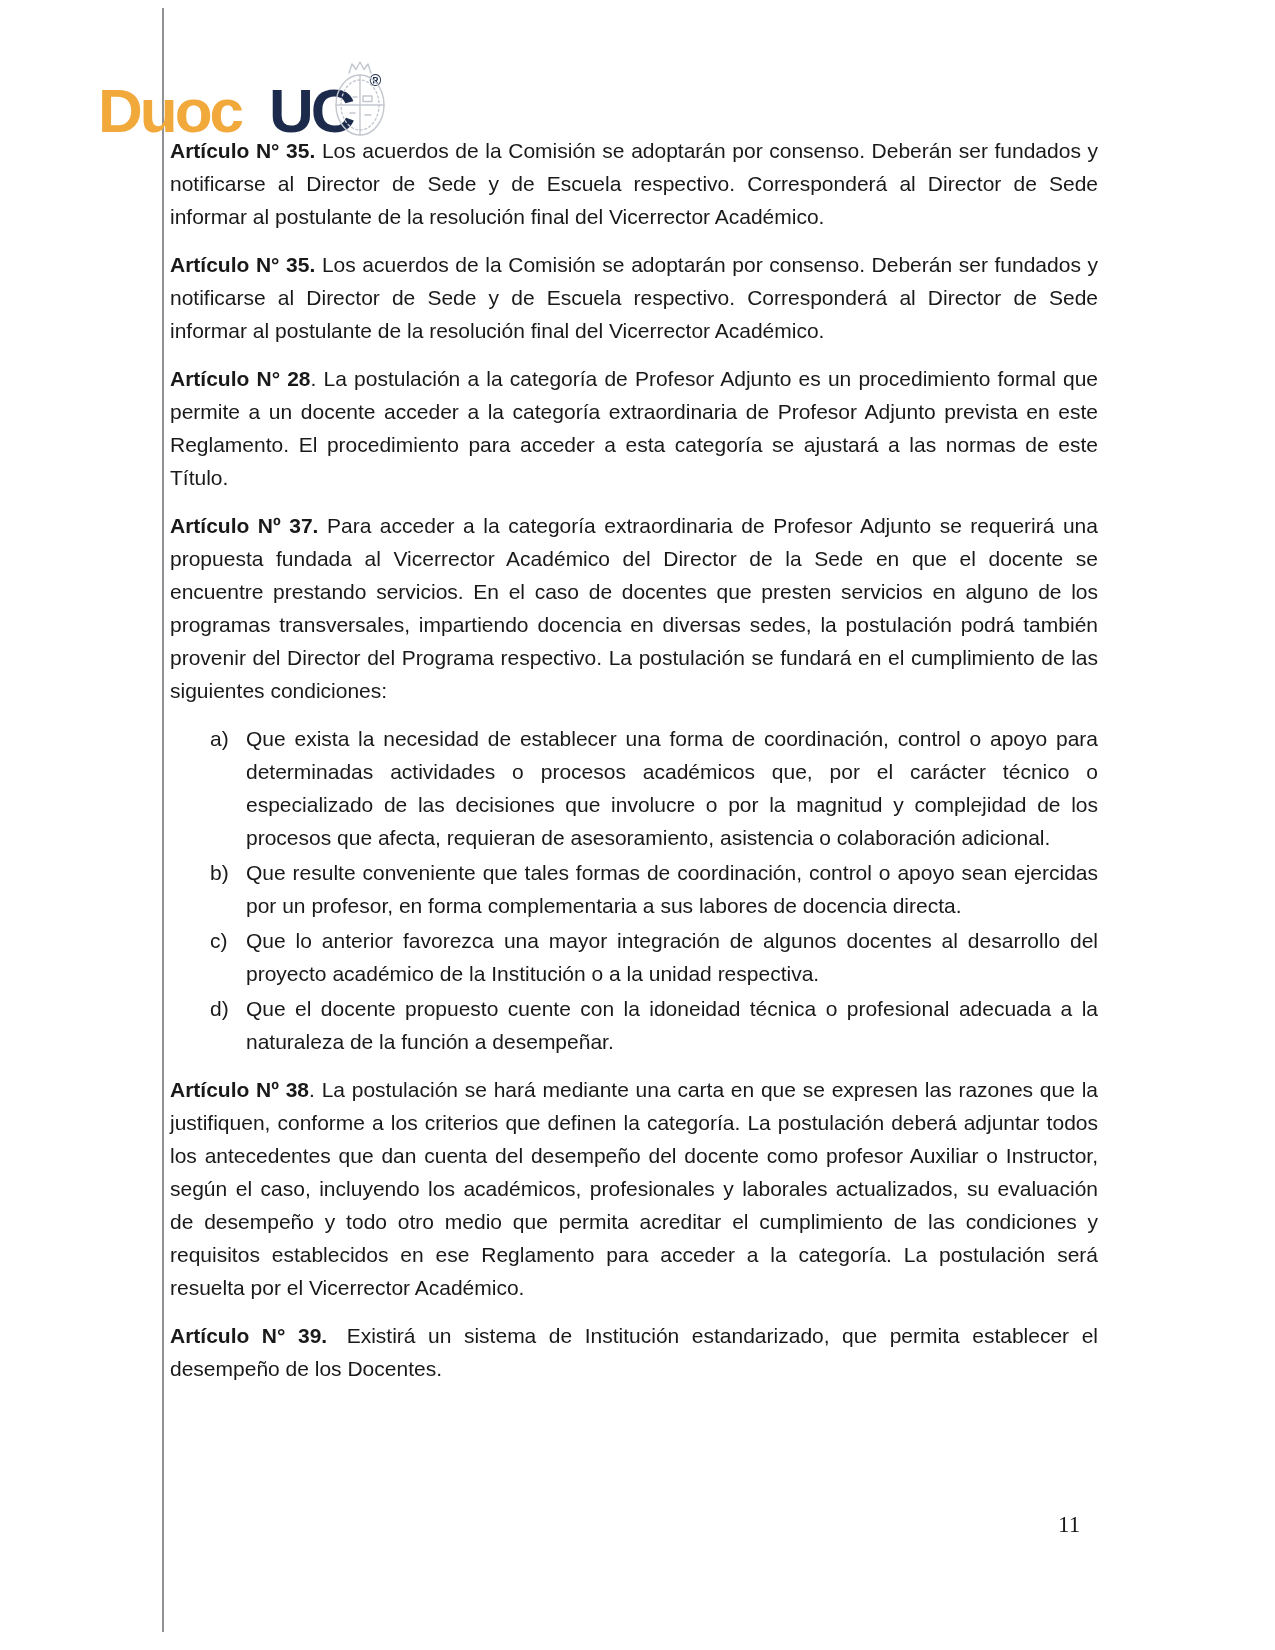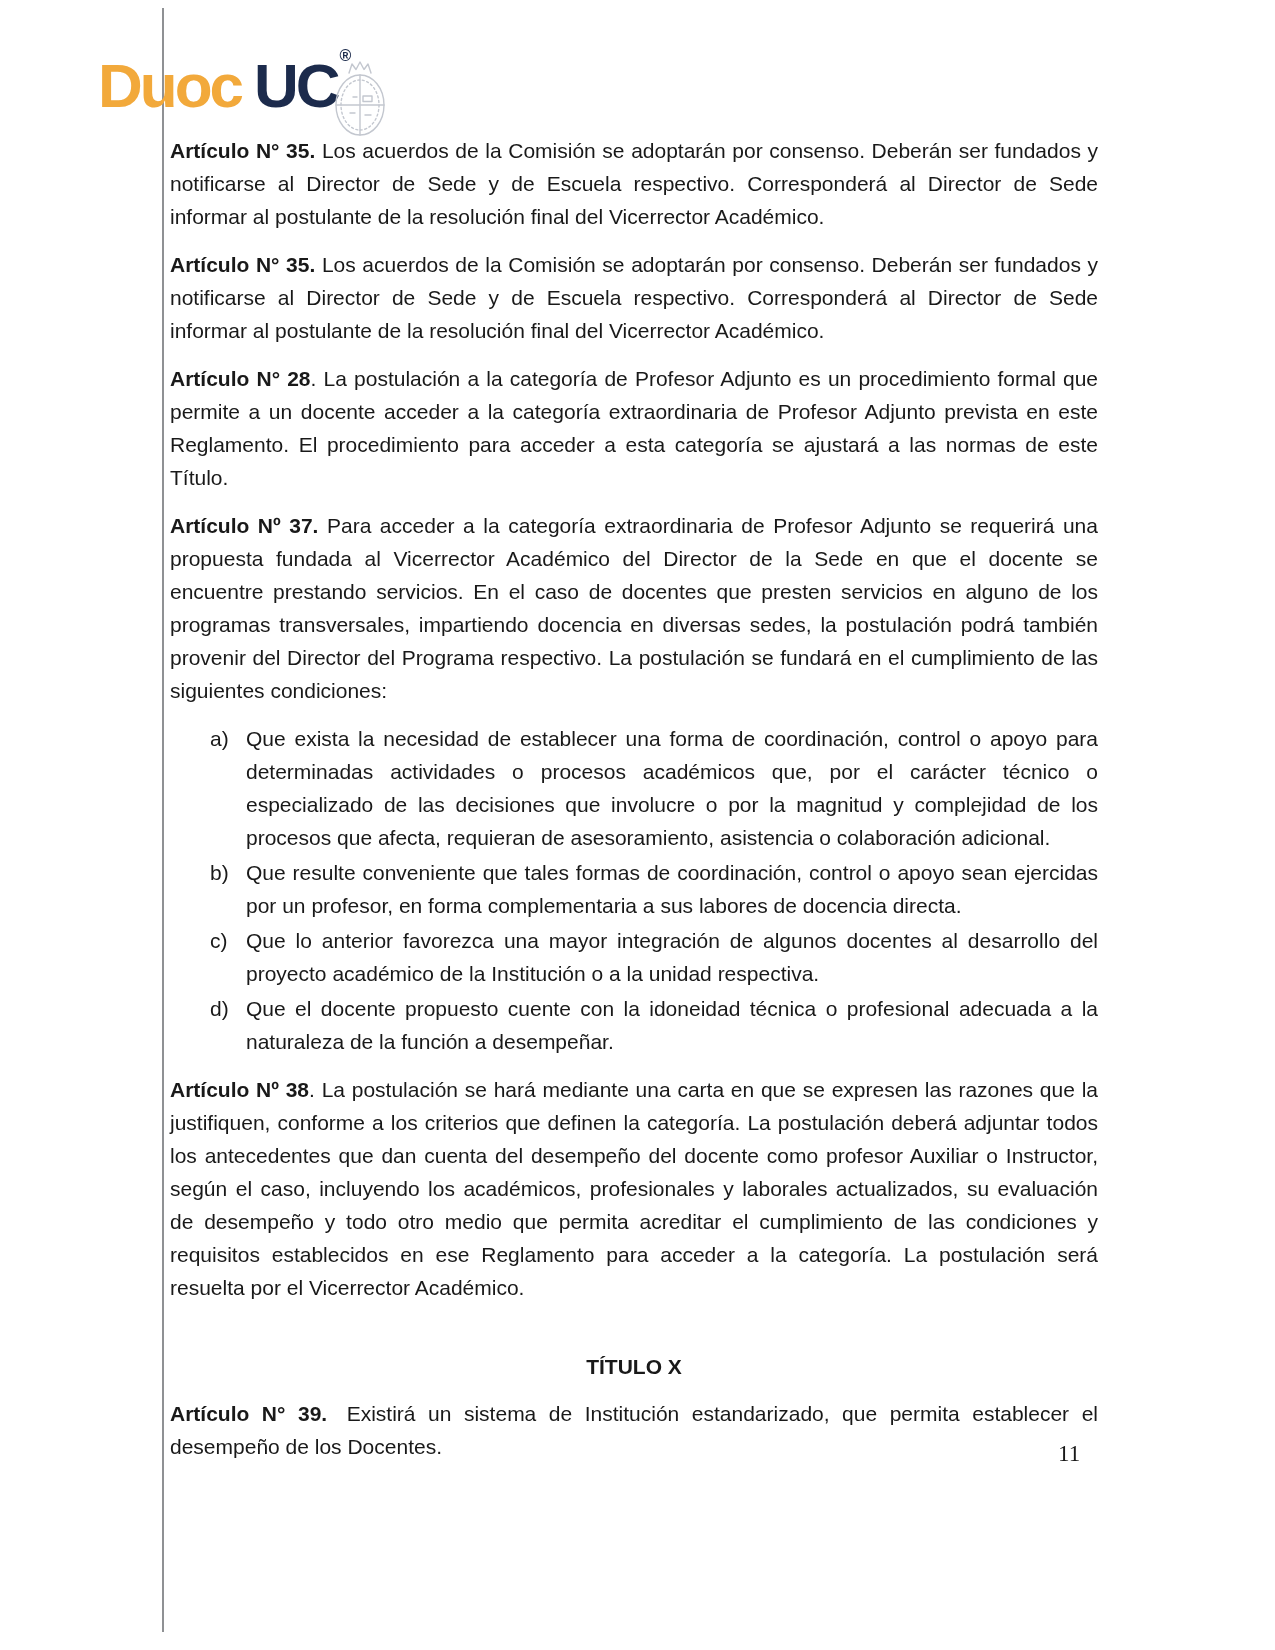--- a/index.html
+++ b/index.html
@@ -12,22 +12,22 @@
     color:#1a1a1a;
   }
   
   .vline {
     position:absolute; left:162px; top:8px;
     width:2px; height:1624px;
     background:#8f9194;
   }
   
   .logo {
-    position:absolute; left:98px; top:55px;
-    display:flex; align-items:flex-end; height:58px;
+    position:absolute; left:98px; top:80px;
+    display:flex; align-items:flex-end; height:58px;gap:15px;
   }
   .logo-duoc {
     font-weight:700; font-size:62px; line-height:54px;
     color:#f2a93b; letter-spacing:-3px;
   }
   .logo-uc {
     font-weight:700; font-size:62px; line-height:54px;
     color:#1c2b4c; letter-spacing:-3px; margin-left:13px;
   }
   .logo-reg {
@@ -52,21 +52,21 @@
     margin:46px 0 0 0; text-align:center;
     font-weight:700; font-size:21px; line-height:33px;
   }
   .subtitulo {
     margin:17px 0 0 0; text-align:center;
     font-weight:700; font-size:21px; line-height:33px;
   }
   .art39 { margin-top:14px !important; }
   .art39 strong { margin-right:7px; }
   .pagenum {
-    position:absolute; left:1058px; top:1441px;
+    position:absolute; left:1058px; top:1512px;
     font-family:"Liberation Serif", serif;
     font-size:23px; color:#1a1a1a;
   }
 </style>
 </head>
 <body>
 
 <div class="page">
 
   <div class="vline"></div>
@@ -111,21 +111,20 @@
         <span class="cond-body">Que lo anterior favorezca una mayor integración de algunos docentes al desarrollo del proyecto académico de la Institución o a la unidad respectiva.</span>
       </div>
       <div class="cond-item">
         <span class="cond-marker">d)</span>
         <span class="cond-body">Que el docente propuesto cuente con la idoneidad técnica o profesional adecuada a la naturaleza de la función a desempeñar.</span>
       </div>
     </div>
 
     <p><strong>Artículo Nº 38</strong><span>. La postulación se hará mediante una carta en que se expresen las razones que la justifiquen, conforme a los criterios que definen la categoría. La postulación deberá adjuntar todos los antecedentes que dan cuenta del desempeño del docente como profesor Auxiliar o Instructor, según el caso, incluyendo los académicos, profesionales y laborales actualizados, su evaluación de desempeño y todo otro medio que permita acreditar el cumplimiento de las condiciones y requisitos establecidos en ese Reglamento para acceder a la categoría. La postulación será resuelta por el Vicerrector Académico.</span></p>
 
-    <h2 class="titulo">TÍTULO X</h2>
 
     <p class="art39"><strong>Artículo N° 39.</strong><span> Existirá un sistema de Institución estandarizado, que permita establecer el desempeño de los Docentes.</span></p>
 
   </main>
 
   <div class="pagenum">11</div>
 
 </div>
 
 </body></html>

